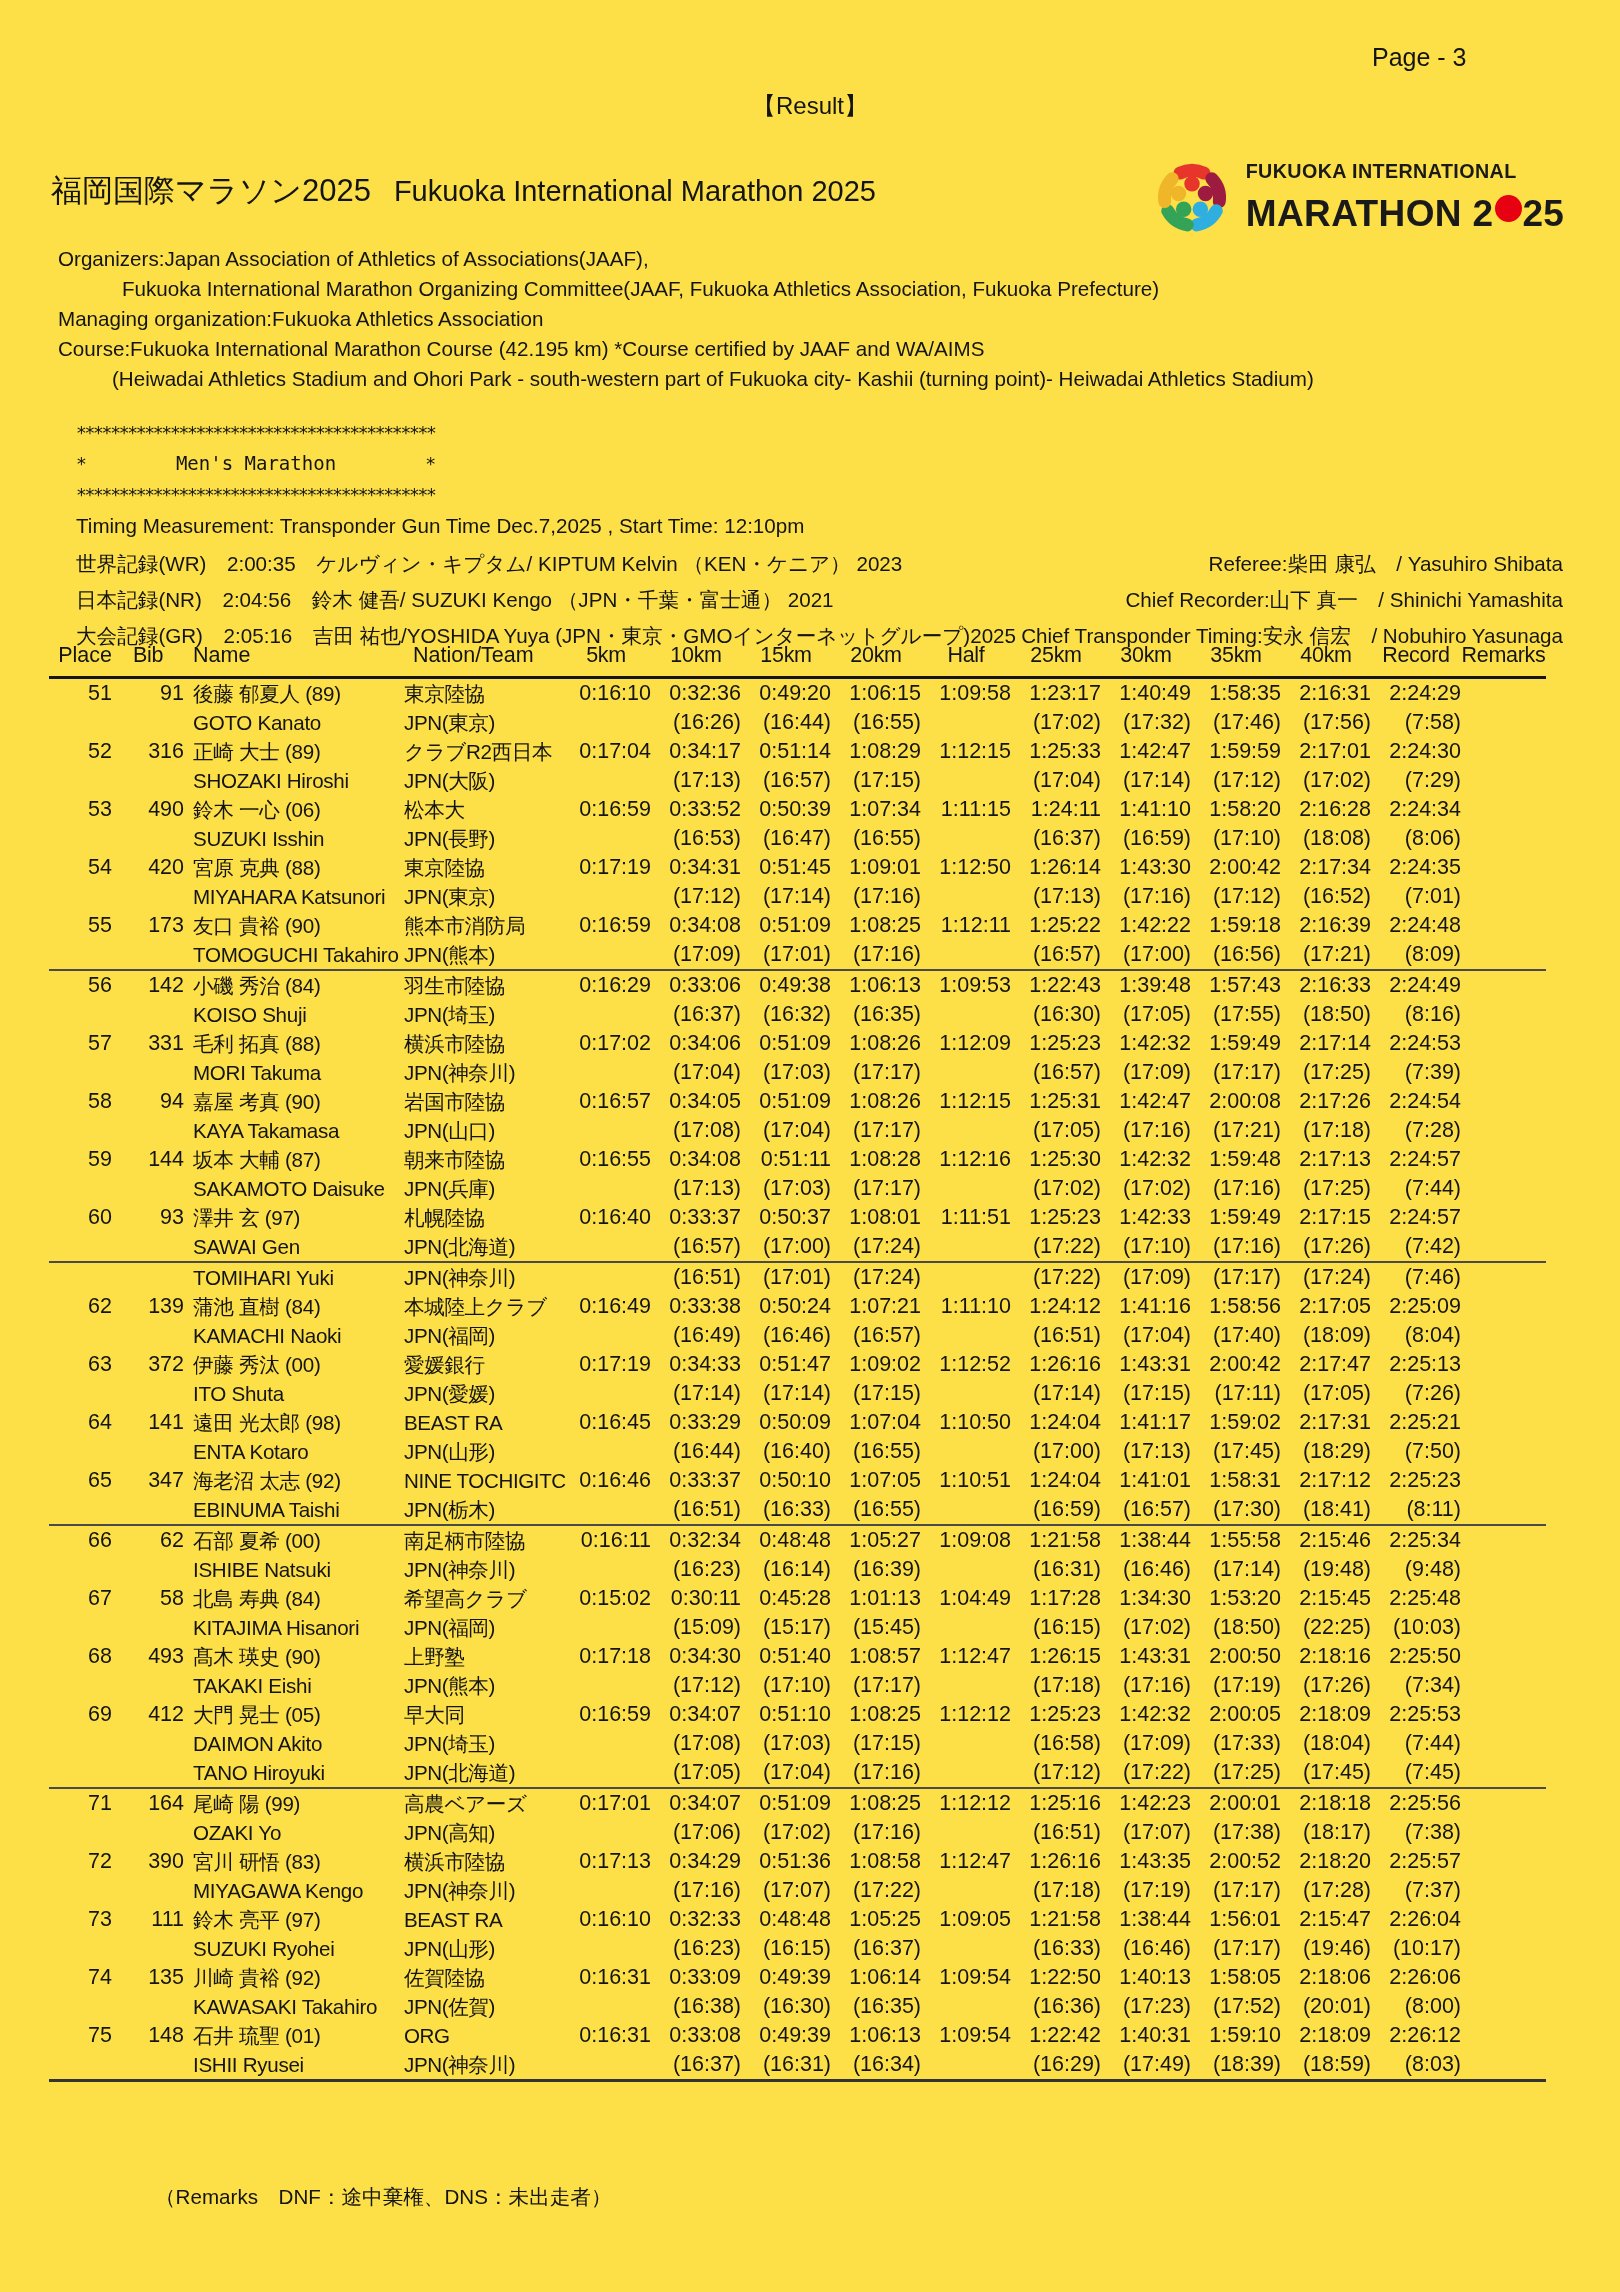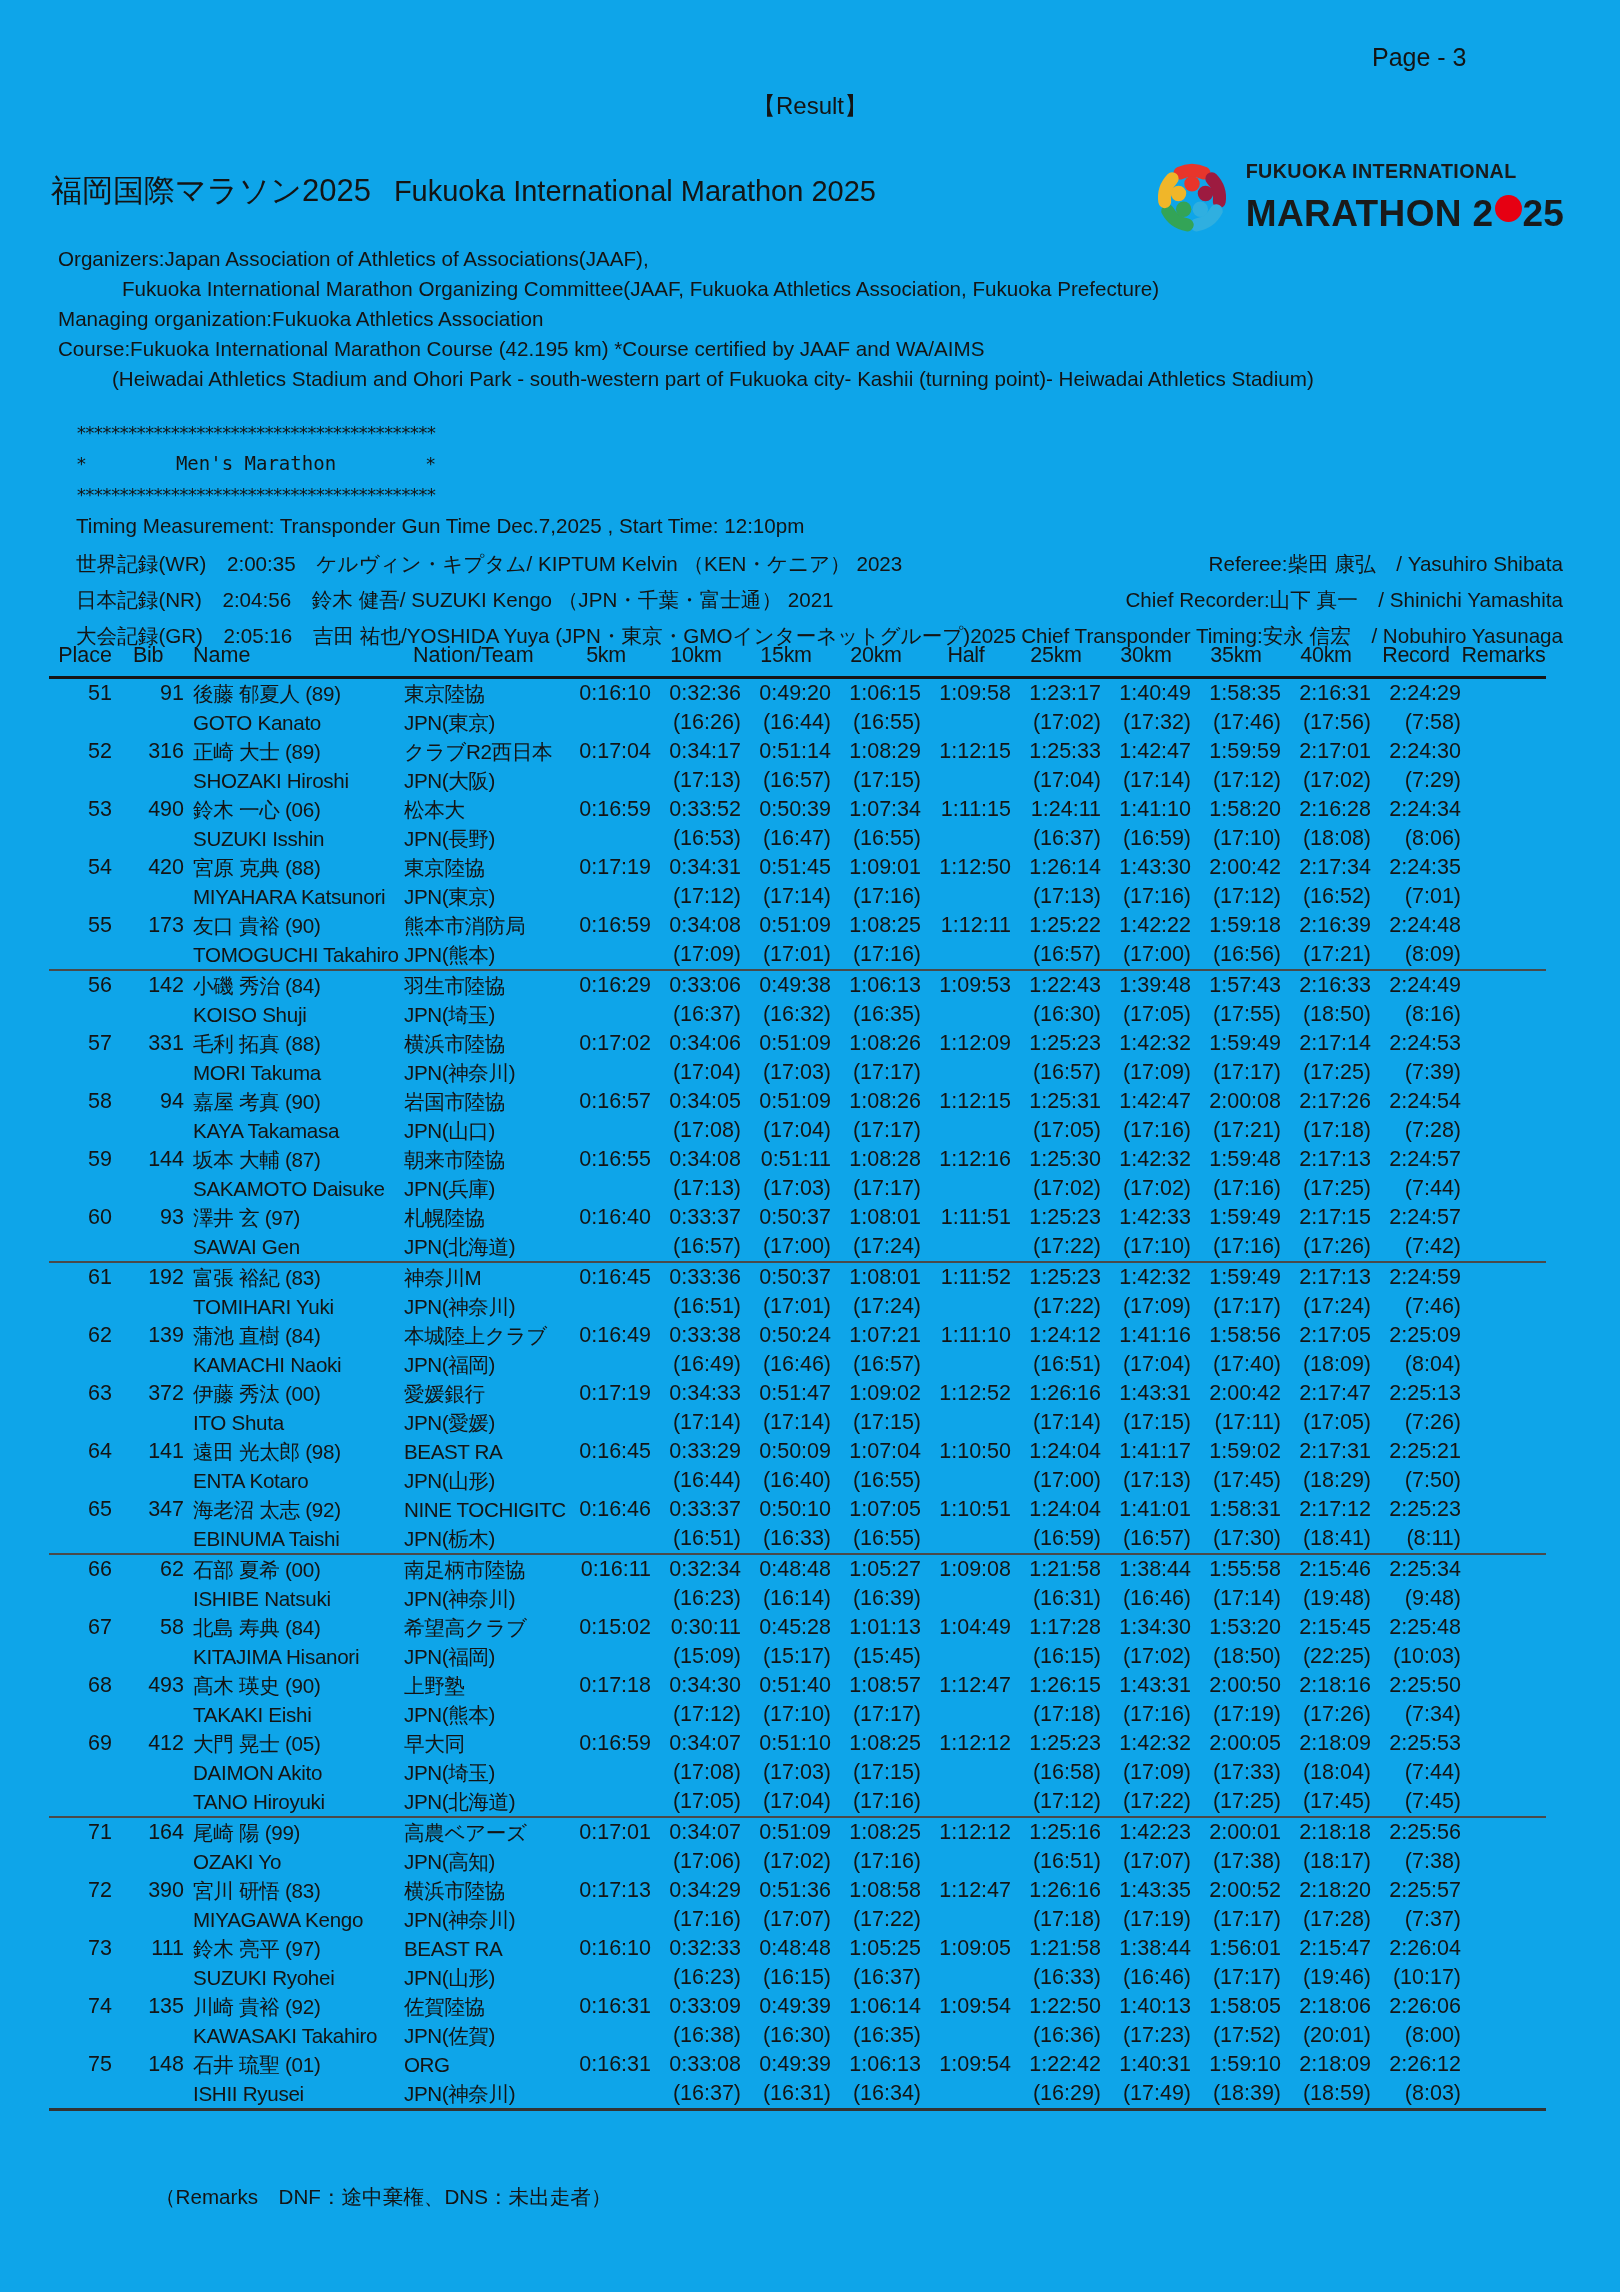--- a/index.html
+++ b/index.html
@@ -1,19 +1,19 @@
 <!DOCTYPE html>
 <html style="font-size:14.3px"><head>
 <meta charset="utf-8">
 <style>
   html,body{margin:0;padding:0;background:#e8e8e8;}
   .page{
     position:relative;
     width:1620px;height:2293px;
-    background:#0ea5e9;
+    background:#fde047;
     font-family:"Liberation Sans","DejaVu Sans",sans-serif;
     color:#141414;
     overflow:hidden;
   }
   .page-label{position:absolute;top:43px;left:1372px;font-size:25px;}
   .result-label{position:absolute;top:90px;left:0;width:100%;text-align:center;font-size:24px;}
   .title-row{position:absolute;top:170px;left:51px;display:flex;align-items:baseline;gap:23px;}
   .title-jp{font-size:31px;font-weight:normal;}
   .title-en{font-size:29px;}
   
@@ -501,37 +501,20 @@
             <td class="time">(17:24)</td>
             <td class="time"></td>
             <td class="time">(17:22)</td>
             <td class="time">(17:10)</td>
             <td class="time">(17:16)</td>
             <td class="time">(17:26)</td>
             <td class="time">(7:42)</td>
             <td class="time"></td>
           </tr>
           <tr>
-            <td class="num">61</td>
-            <td class="num">192</td>
-            <td class="name">富張 裕紀 (83)</td>
-            <td class="team">神奈川M</td>
-            <td class="time">0:16:45</td>
-            <td class="time">0:33:36</td>
-            <td class="time">0:50:37</td>
-            <td class="time">1:08:01</td>
-            <td class="time">1:11:52</td>
-            <td class="time">1:25:23</td>
-            <td class="time">1:42:32</td>
-            <td class="time">1:59:49</td>
-            <td class="time">2:17:13</td>
-            <td class="time">2:24:59</td>
-            <td class="time"></td>
-          </tr>
-          <tr>
             <td class="num"></td>
             <td class="num"></td>
             <td class="name">TOMIHARI Yuki</td>
             <td class="team">JPN(神奈川)</td>
             <td class="time"></td>
             <td class="time">(16:51)</td>
             <td class="time">(17:01)</td>
             <td class="time">(17:24)</td>
             <td class="time"></td>
             <td class="time">(17:22)</td>

